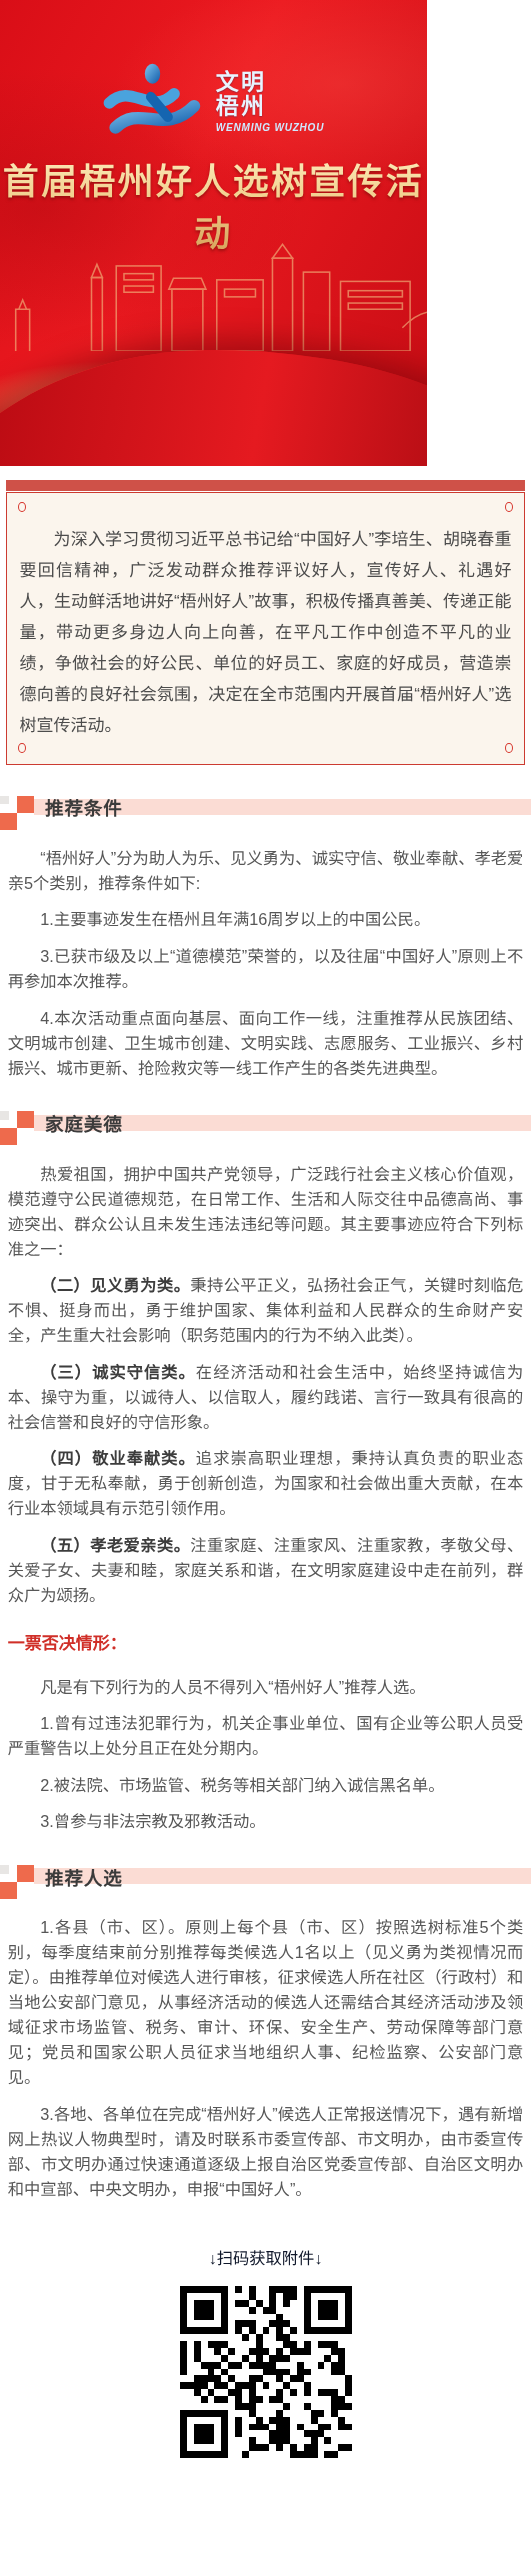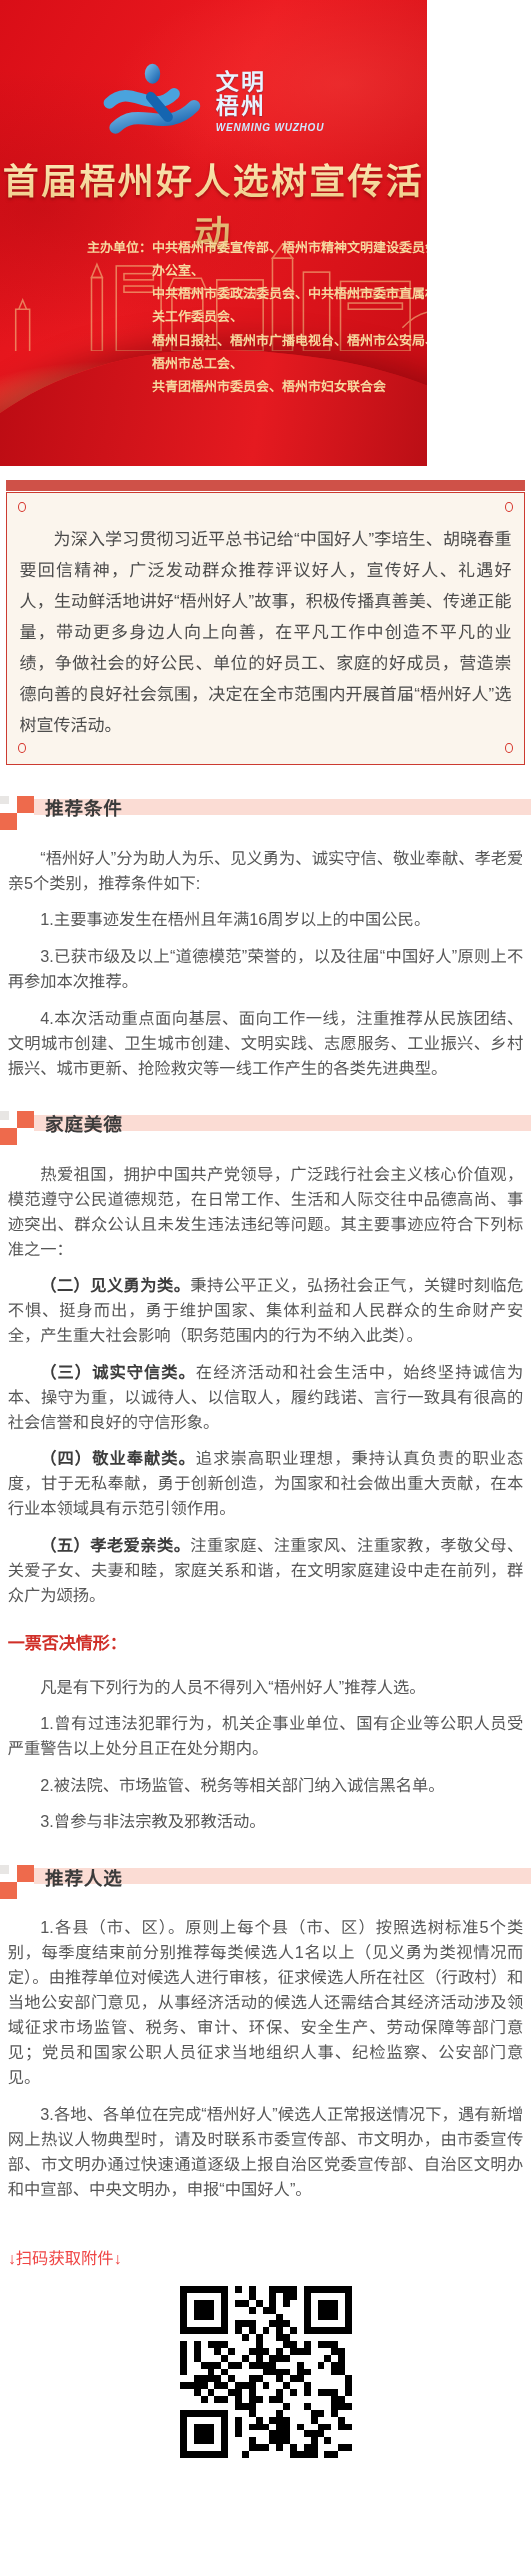--- a/index.html
+++ b/index.html
@@ -86,21 +86,21 @@
   .para {
     font-size:16.3px; line-height:25px; color:#575757; text-indent:2em;
     text-align:justify; margin-bottom:11.6px;
   }
   .para b.cat { color:#3d3d3d; font-weight:800; }
   .red-heading {
     margin:23px 0 18.6px 0; font-size:17px; font-weight:800; color:#d02f28; text-indent:0;
   }
 
   
-  .qr-label { margin:43px 0 17px 0; text-align:left; font-size:16.3px; color:#ef4444; }
+  .qr-label { margin:43px 0 17px 0; text-align:center; font-size:16.3px; color:#0f172a; }
   .qr-wrap { display:flex; justify-content:center; margin-bottom:43px; }
   .qr-wrap svg { width:172px; height:172px; }
 </style>
 </head>
 <body>
 
 <div class="banner">
   <svg class="skyline" width="531" height="116" viewBox="0 0 686 150">
     <g fill="none" stroke="#f6d28e" stroke-width="2">
       <rect x="118" y="55" width="14" height="95"></rect>
@@ -146,29 +146,20 @@
       <div class="cn">
         <span>文明</span><br>
         <span>梧州</span>
       </div>
       <div class="en">WENMING WUZHOU</div>
     </div>
   </div>
 
   <div class="banner-title">首届梧州好人选树宣传活动</div>
 
-  <div class="organizers">
-    <span class="org-label">主办单位：</span>
-    <div class="org-lines">
-      <div>中共梧州市委宣传部、梧州市精神文明建设委员会办公室、</div>
-      <div>中共梧州市委政法委员会、中共梧州市委市直属机关工作委员会、</div>
-      <div>梧州日报社、梧州市广播电视台、梧州市公安局、梧州市总工会、</div>
-      <div>共青团梧州市委员会、梧州市妇女联合会</div>
-    </div>
-  </div>
 </div>
 
 <div class="intro-card">
   <div class="intro-bar"></div>
   <div class="intro-box">
     <span class="ring tl"></span>
     <span class="ring tr"></span>
     <span class="ring bl"></span>
     <span class="ring br"></span>
     <p>为深入学习贯彻习近平总书记给“中国好人”李培生、胡晓春重要回信精神，广泛发动群众推荐评议好人，宣传好人、礼遇好人，生动鲜活地讲好“梧州好人”故事，积极传播真善美、传递正能量，带动更多身边人向上向善，在平凡工作中创造不平凡的业绩，争做社会的好公民、单位的好员工、家庭的好成员，营造崇德向善的良好社会氛围，决定在全市范围内开展首届“梧州好人”选树宣传活动。</p>

